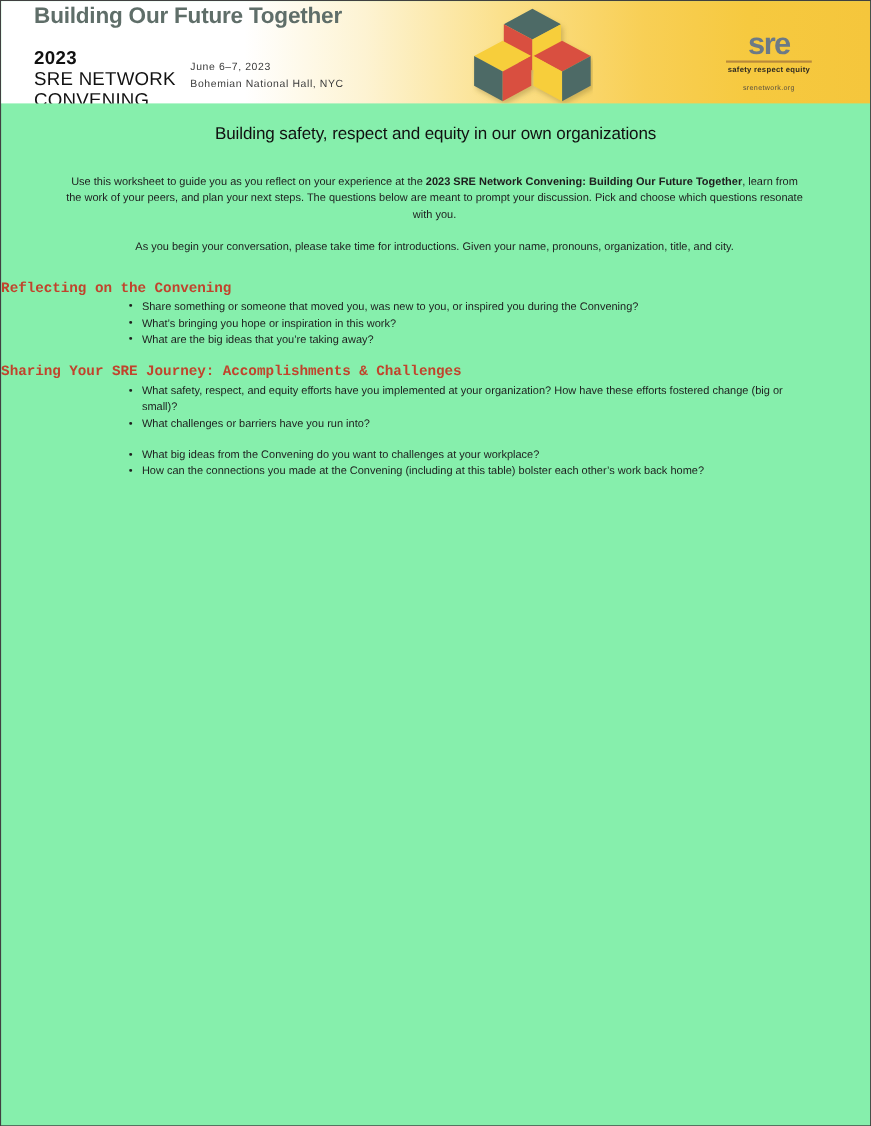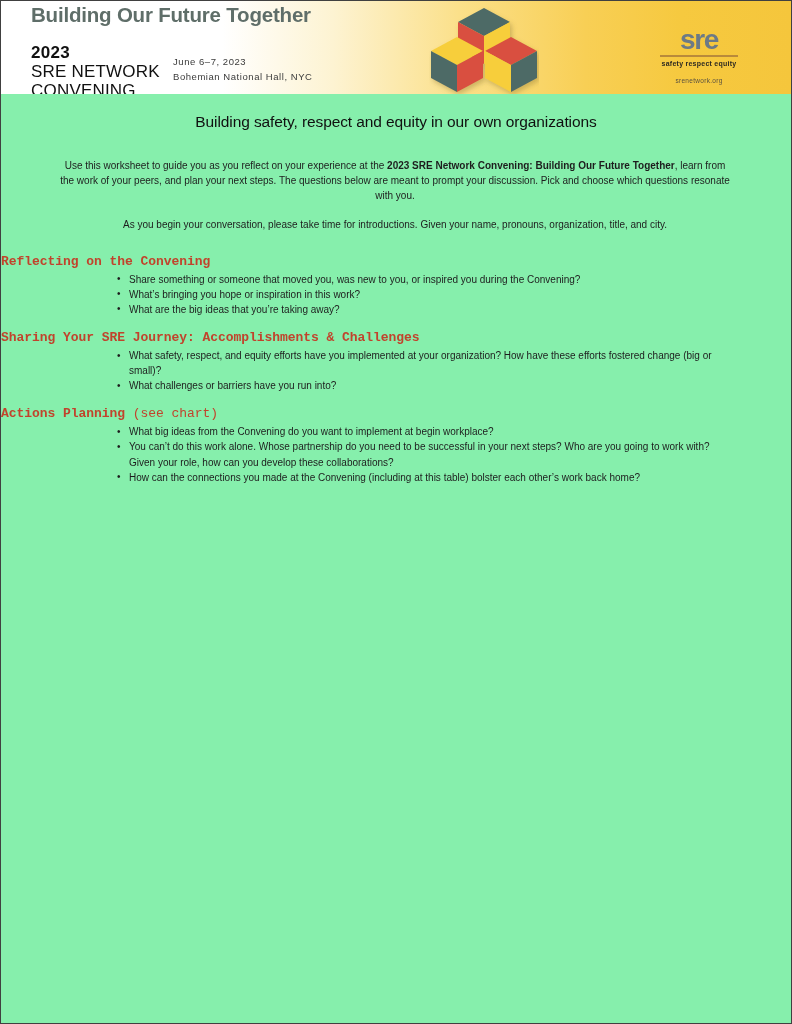--- a/index.html
+++ b/index.html
@@ -249,22 +249,20 @@
         </ul>
       </div>
       <div class="section">
         <div class="sec-head"><span class="sec-num">2.</span><span>Sharing Your SRE Journey: Accomplishments &amp; Challenges</span></div>
         <ul class="bullets">
           <li>What safety, respect, and equity efforts have you implemented at your organization? How have these efforts fostered change (big or small)?</li>
           <li>What challenges or barriers have you run into?</li>
         </ul>
       </div>
       <div class="section">
-        <div class="sec-head"><span class="sec-num">3.</span><span>Actions Planning</span><span class="sec-note"> (see chart)</span></div>
         <ul class="bullets">
-          <li>What big ideas from the Convening do you want to implement at begin workplace?</li>
-          <li>You can’t do this work alone. Whose partnership do you need to be successful in your next steps? Who are you going to work with? Given your role, how can you develop these collaborations?</li>
+          <li>What big ideas from the Convening do you want to challenges at your workplace?</li>
           <li>How can the connections you made at the Convening (including at this table) bolster each other’s work back home?</li>
         </ul>
       </div>
     </div>
 
 </div>
 
 </body></html>

